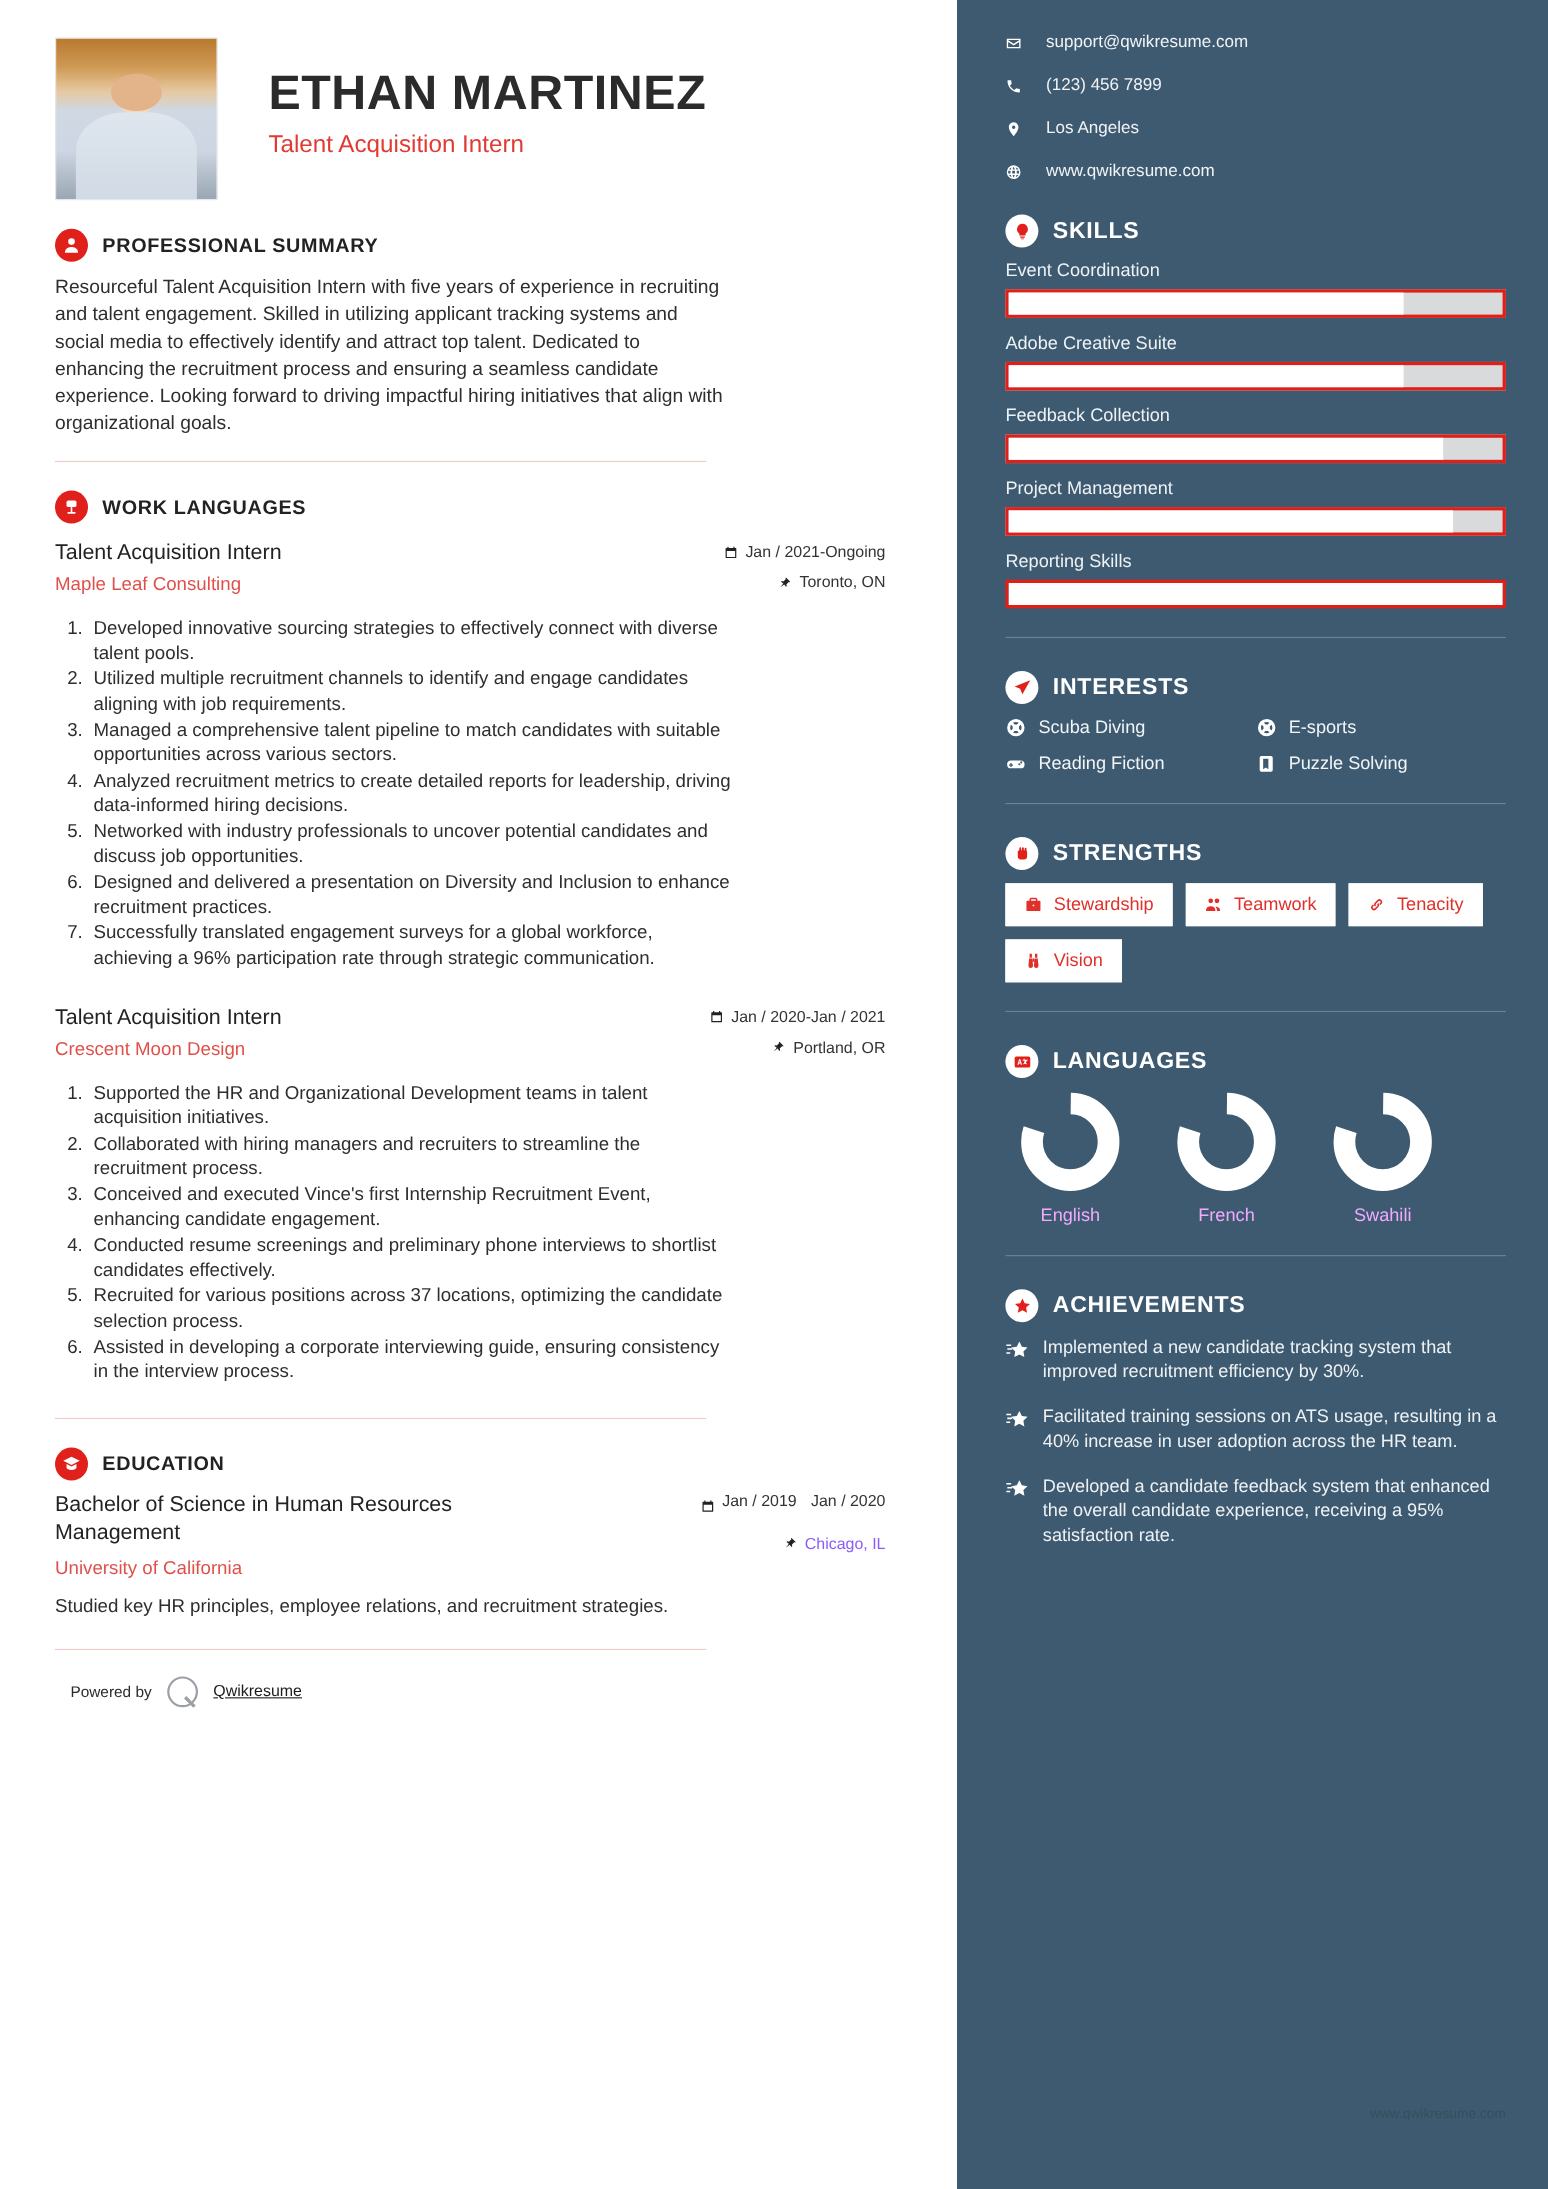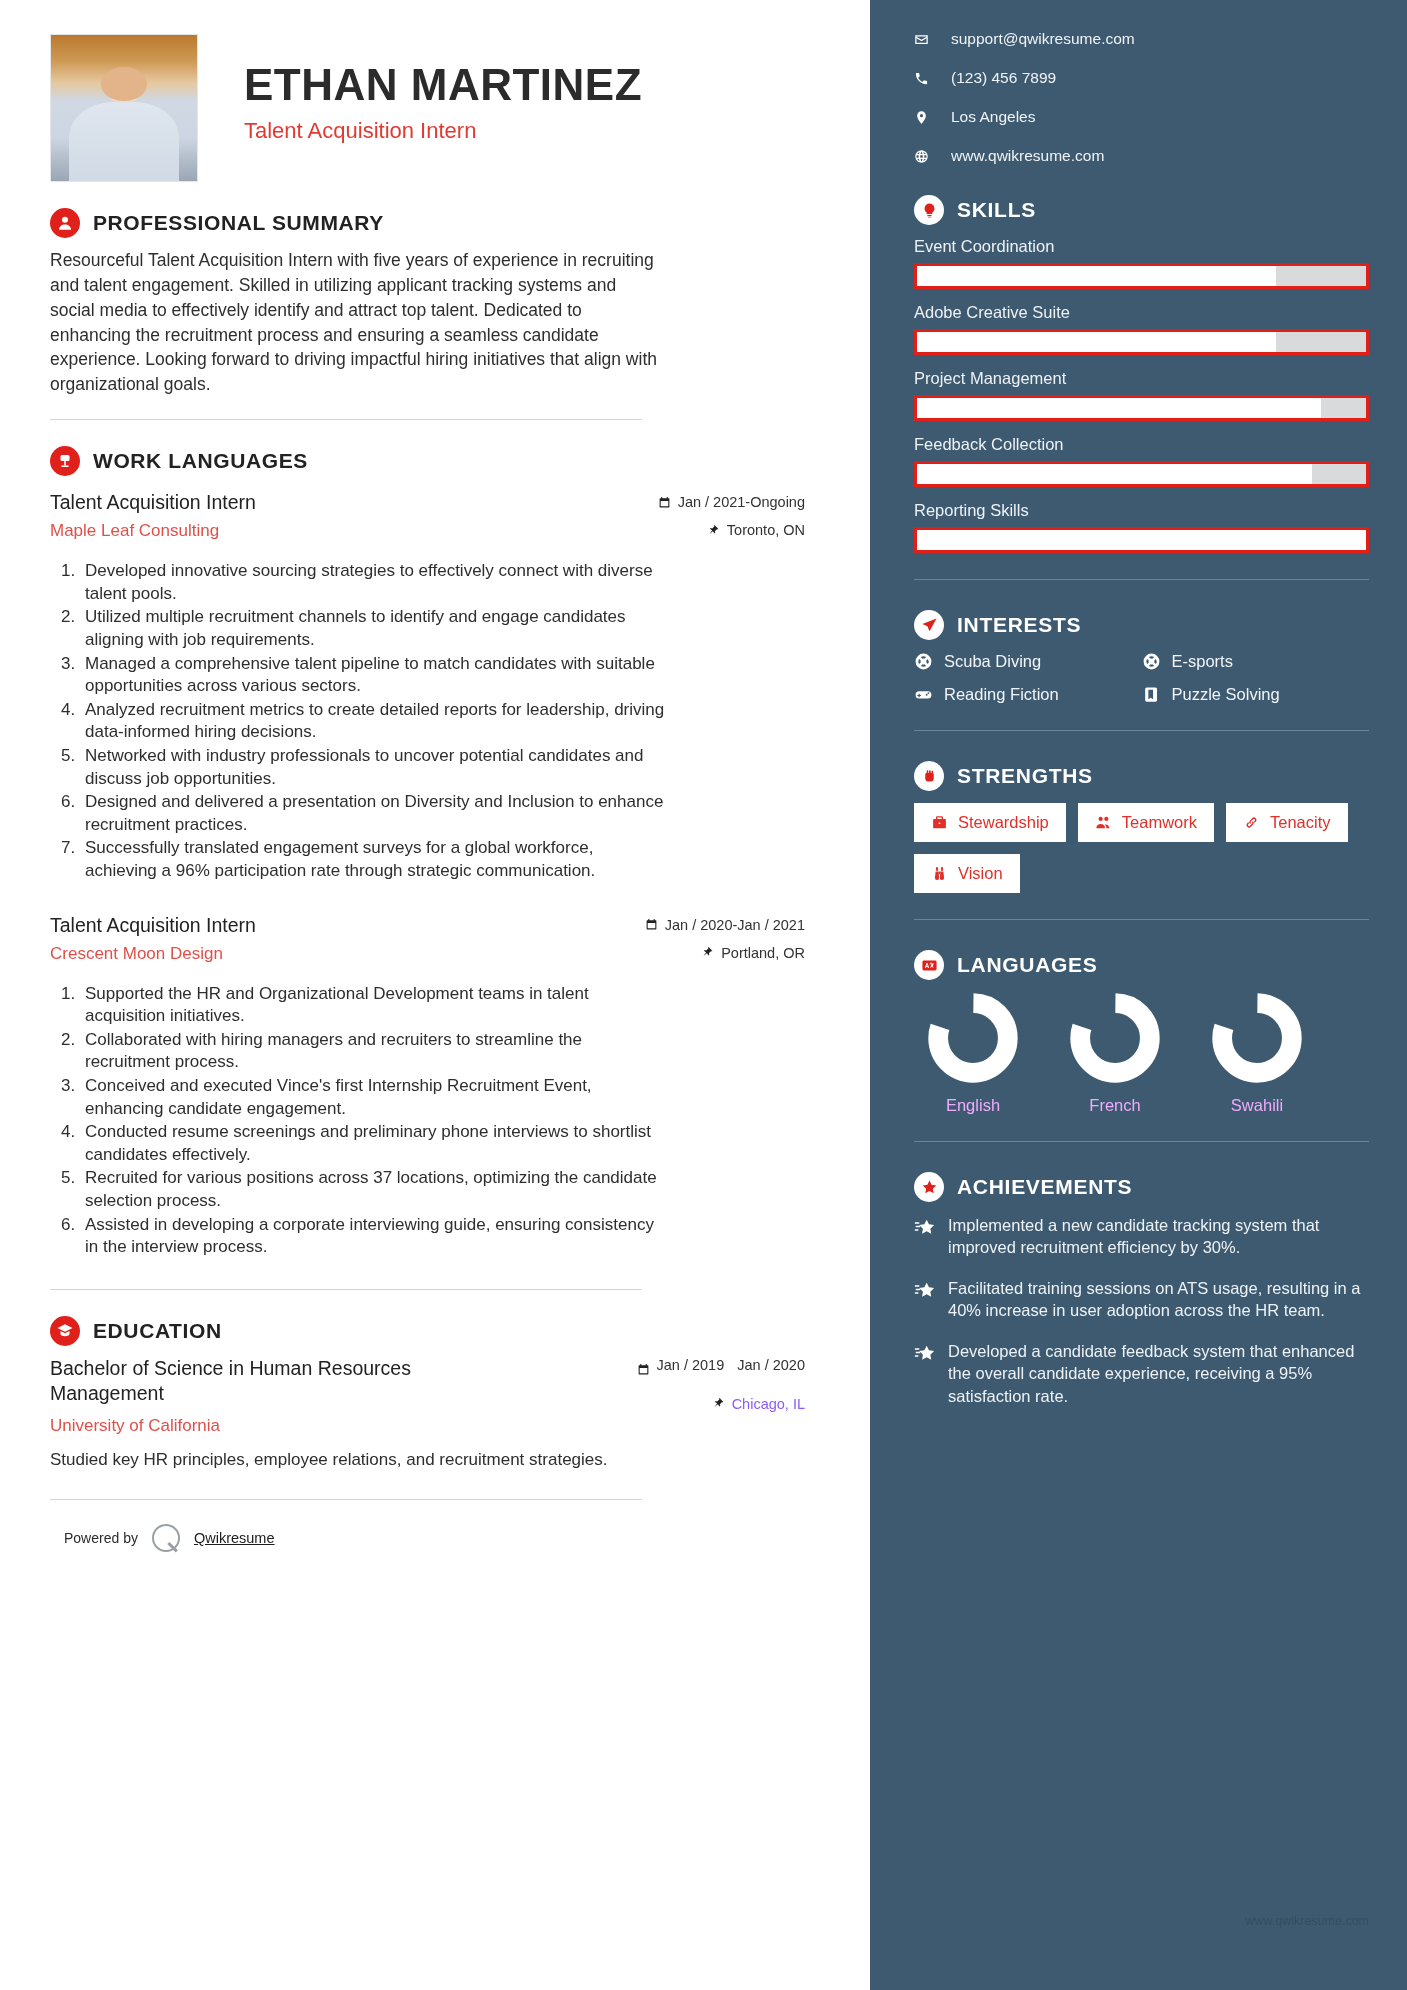--- a/index.html
+++ b/index.html
@@ -47,21 +47,21 @@
   .job-title { font-size: 22px; color: #e03a33; margin-top: 10px; }
 
   .section { margin-top: 26px; }
   .sec-head { display: flex; align-items: center; gap: 13px; margin-bottom: 10px; }
   .sec-badge {
     width: 30px; height: 30px; border-radius: 50%;
     background: #e0201b; color: #fff; flex: none;
     display: flex; align-items: center; justify-content: center;
   }
   .sec-badge svg { width: 18px; height: 18px; fill: #fff; }
-  .sec-title { font-size: 21px; font-weight: 700; letter-spacing: 0.6px; color: #222; }
+  .sec-title { font-size: 18px; font-weight: 700; letter-spacing: 0.6px; color: #222; }
 
   .summary-text { font-size: 17.5px; line-height: 1.42; color: #2e2e2e; max-width: 610px; }
 
   .divider { height: 1px; background: #f0c9c9; margin: 22px 0 4px; width: 592px; }
 
   .job { margin-top: 14px; }
   .job-row { display: flex; justify-content: space-between; align-items: flex-start; }
   .job-left { max-width: 430px; }
   .job-role { font-size: 19.5px; color: #222; line-height: 1.25; }
   .job-company { font-size: 17px; color: #e0504a; margin-top: 7px; }
@@ -352,29 +352,29 @@
             <div class="skill-fill" style="width:80%"></div>
           </div>
       </div>
       <div class="skill">
         <div class="skill-label">Adobe Creative Suite</div>
         <div class="skill-bar">
             <div class="skill-fill" style="width:80%"></div>
           </div>
       </div>
       <div class="skill">
+        <div class="skill-label">Feedback Collection</div>
+        <div class="skill-bar">
+            <div class="skill-fill" style="width:88%"></div>
+          </div>
+      </div>
+      <div class="skill">
         <div class="skill-label">Project Management</div>
         <div class="skill-bar">
             <div class="skill-fill" style="width:90%"></div>
-          </div>
-      </div>
-      <div class="skill">
-        <div class="skill-label">Feedback Collection</div>
-        <div class="skill-bar">
-            <div class="skill-fill" style="width:88%"></div>
           </div>
       </div>
       <div class="skill">
         <div class="skill-label">Reporting Skills</div>
         <div class="skill-bar">
             <div class="skill-fill" style="width:100%"></div>
           </div>
       </div>
     </div>
 

